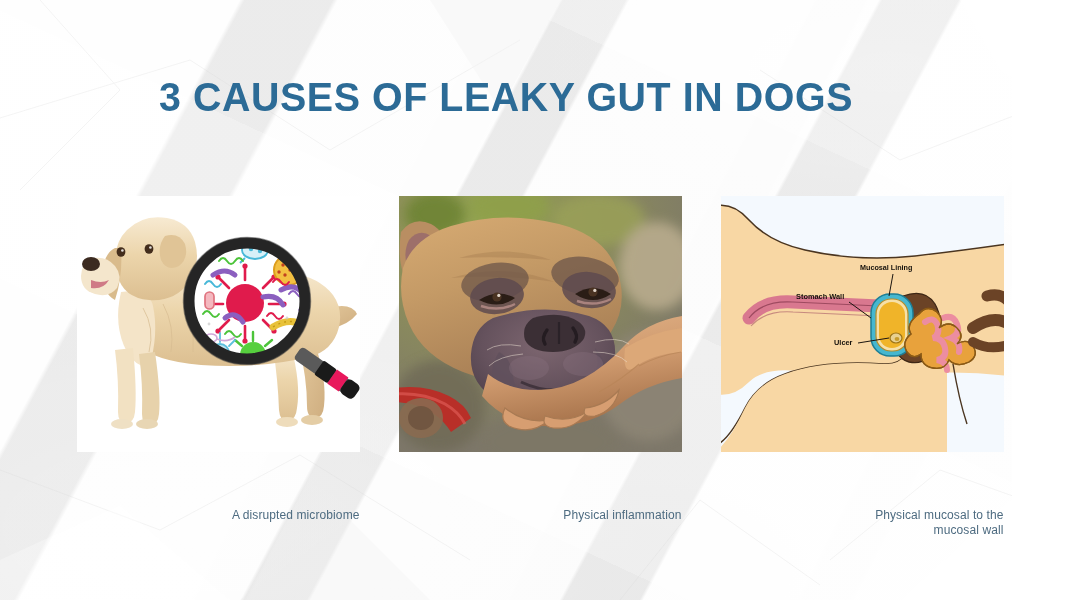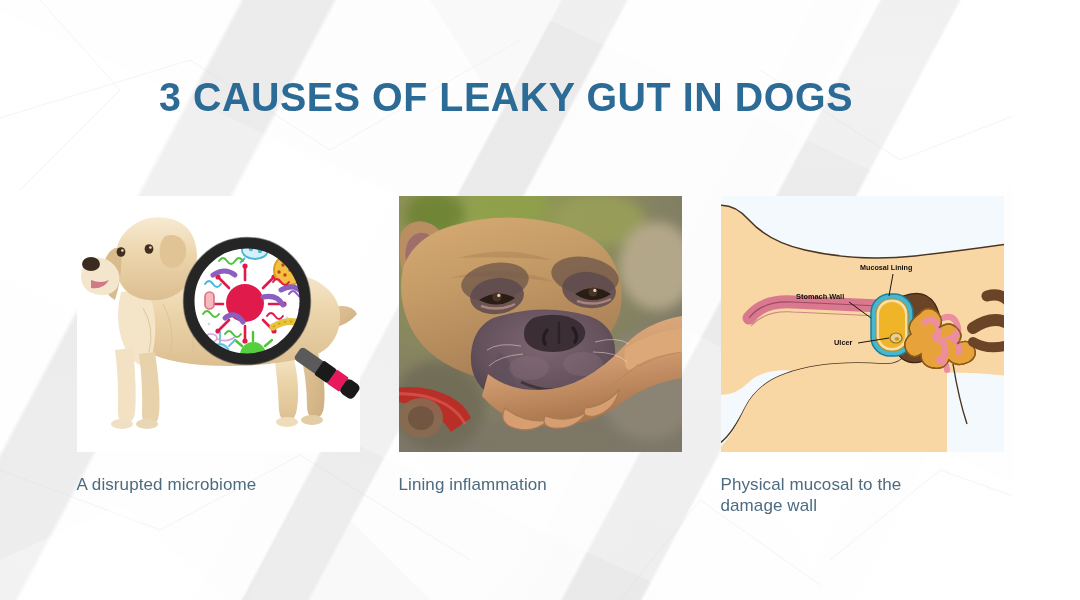--- a/index.html
+++ b/index.html
@@ -59,24 +59,24 @@
   .card { width:283px; }
 
   .thumb {
     width:283px; height:256px;
     position:relative;
     overflow:hidden;
     background:#fff;
   }
 
   .caption {
-    margin-top:22px;
-    text-align:left;
+    margin-top:56px;
+    text-align:right;
     font-family:"Liberation Sans", sans-serif;
-    font-size:17px;
+    font-size:12px;
     line-height:1.25;
     color:#4d6b80;
     letter-spacing:.1px;
   }
 
   
   .img1 { background:#fefefe; }
   .retriever { position:absolute; inset:0; }
 
   
@@ -424,21 +424,21 @@
           <g stroke="#efe4d6" stroke-width="1" opacity=".5" fill="none">
             <path d="M122 150 q-22 -4 -34 4"></path>
             <path d="M124 158 q-24 2 -34 12"></path>
             <path d="M196 146 q22 -6 34 2"></path>
             <path d="M194 156 q24 0 34 10"></path>
           </g>
 
           <rect width="283" height="256" fill="none"></rect>
         </svg>
       </div>
-      <div class="caption">Lining inflammation</div>
+      <div class="caption">Physical inflammation</div>
     </div>
 
     <div class="card">
       <div class="thumb img3">
         <svg class="anatomy" viewBox="0 0 283 256">
           <rect width="283" height="256" fill="#f4f9fe"></rect>
 
           <path d="M-6 10 q18 -4 34 14 q20 22 56 30 q52 12 110 6 q50 -6 92 -12 l0 132 q-46 -6 -92 -2 q-58 6 -110 -2 q-40 -6 -56 10 q-16 16 -34 12Z" fill="#f8d7a4"></path>
           <path d="M-6 10 q18 -4 34 14 q20 22 56 30 q52 12 110 6 q50 -6 92 -12" fill="none" stroke="#4a3520" stroke-width="1.5"></path>
 
@@ -480,18 +480,18 @@
             <path d="M137 147 L168 142"></path>
           </g>
 
           <text class="anat-label lbl-mucosal" x="139" y="74" font-family="Liberation Sans, sans-serif" font-size="7.4" font-weight="bold" fill="#15110c">Mucosal Lining</text>
           <text x="75" y="103" font-family="Liberation Sans, sans-serif" font-size="7.4" font-weight="bold" fill="#15110c">Stomach Wall</text>
           <text x="113" y="149" font-family="Liberation Sans, sans-serif" font-size="7.4" font-weight="bold" fill="#15110c">Ulcer</text>
         </svg>
       </div>
       <div class="caption">
         <span>Physical mucosal to the</span><br>
-        <span>damage wall</span>
+        <span>mucosal wall</span>
       </div>
     </div>
 
   </div>
 </div>
 
 </body></html>

